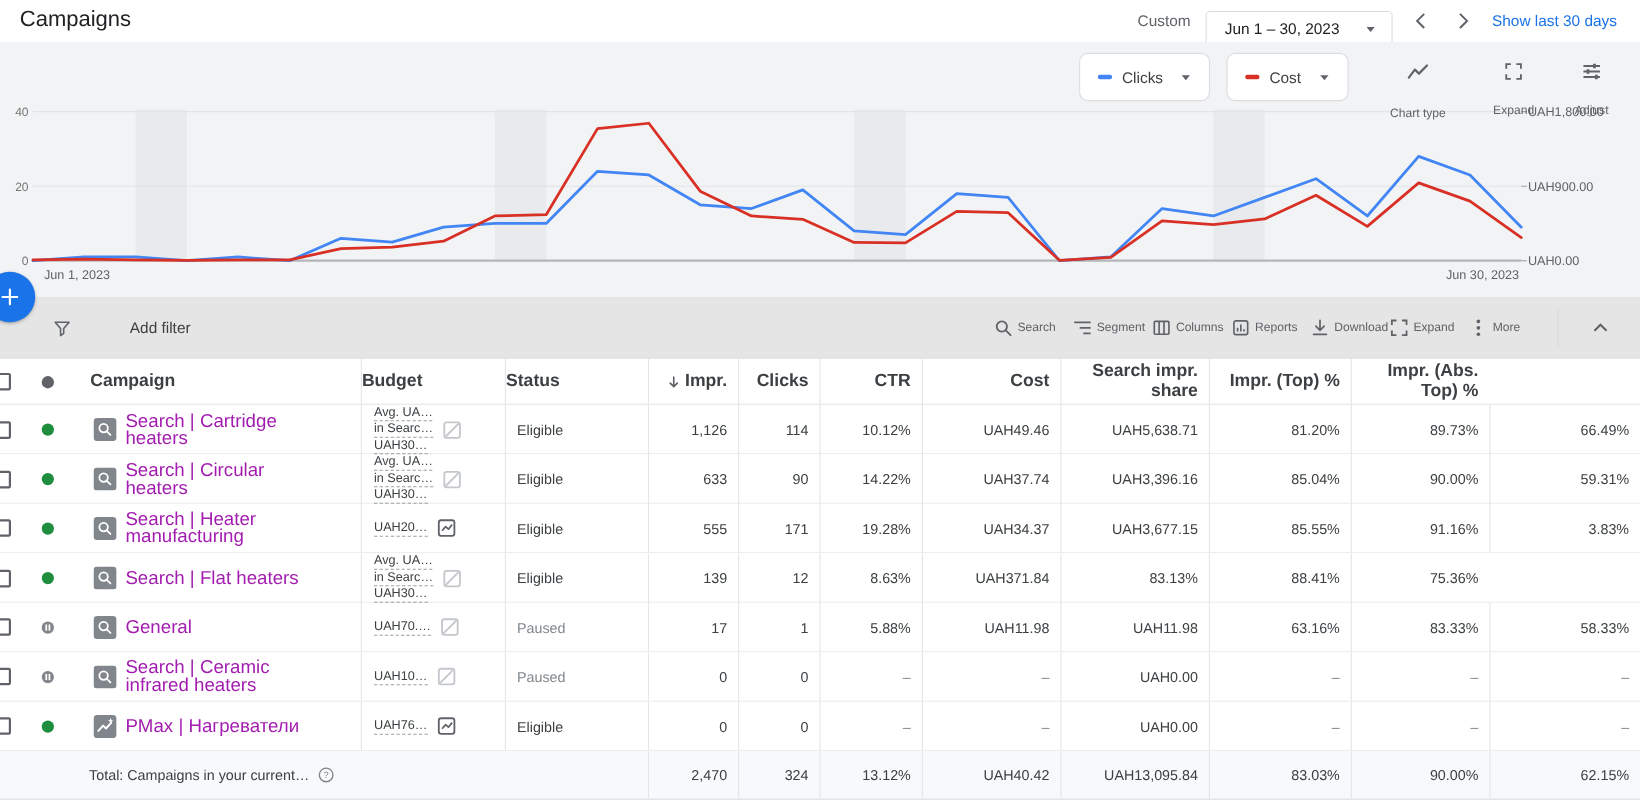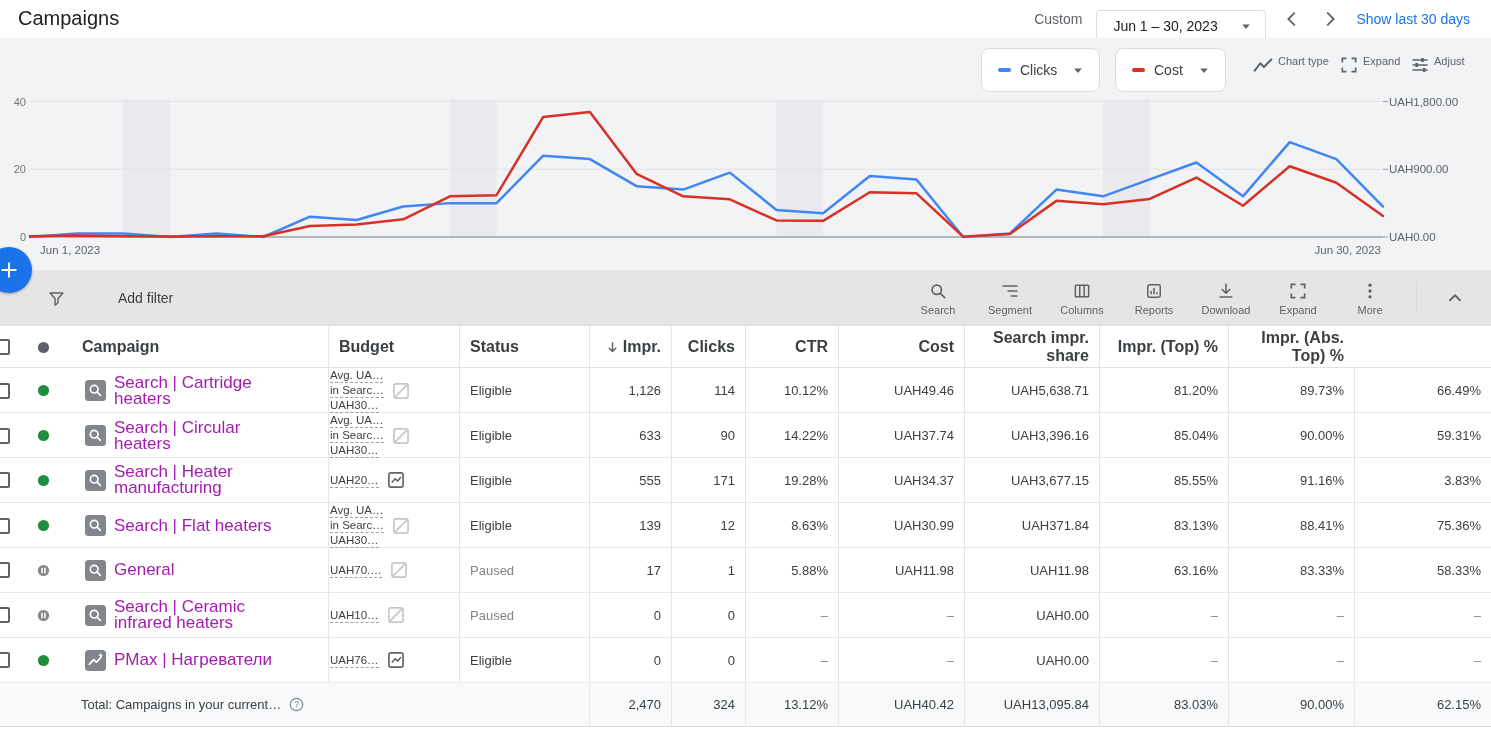--- a/index.html
+++ b/index.html
@@ -22,52 +22,52 @@
   .chart-sec { position:relative; height:232px; background:#f1f3f4; }
   .chart-svg { position:absolute; left:0; top:0; width:1491px; height:232px; }
   .chart-svg text { font-family:"Liberation Sans","DejaVu Sans",sans-serif; }
   .legend-chip { position:absolute; top:10px; height:44px; display:inline-flex; align-items:center;
     background:#fff; border:1px solid #dadce0; border-radius:8px; padding:0 12px 0 16px; cursor:pointer; }
   .legend-chip .chip-swatch { width:13px; height:4px; border-radius:2px; margin-right:9px; }
   .legend-chip .chip-label { font-size:14px; color:#3c4043; }
   .legend-chip .caret { margin-left:12px; display:flex; }
   .chip-clicks { left:981px; }
   .chip-cost { left:1115px; }
-  .chart-tool { position:absolute; top:17px; width:74px; display:flex; flex-direction:row; gap:4px; cursor:pointer; }
+  .chart-tool { position:absolute; top:17px; width:74px; display:flex; flex-direction:column; align-items:center; gap:20px; cursor:pointer; }
   .chart-tool .t-label { font-size:11px; color:#5f6368; white-space:nowrap; }
   .tool-charttype { left:1252px; } .tool-expand { left:1339px; } .tool-adjust { left:1410px; }
   
   .fab { position:absolute; left:-14px; top:247px; width:46px; height:46px; border-radius:50%;
     background:#1a73e8; z-index:5; display:flex; align-items:center; justify-content:center; cursor:pointer;
     box-shadow:0 1px 3px rgba(0,0,0,.3); }
   
   .tb { position:relative; height:56px; background:#e5e5e5; border-bottom:1px solid #e0e0e0; }
   .tb-left { position:absolute; left:47px; top:0; height:56px; display:flex; align-items:center; gap:52px; cursor:pointer; }
   .add-filter { font-size:14px; color:#3c4043; }
   .tb-right { position:absolute; right:8px; top:0; height:56px; display:flex; align-items:center; }
-  .tb-action { width:72px; display:flex; flex-direction:column; align-items:center; gap:3px; cursor:pointer; }
+  .tb-action { width:72px; display:flex; flex-direction:row; align-items:center; gap:3px; cursor:pointer; }
   .tb-action .a-label { font-size:11px; color:#5f6368; white-space:nowrap; }
   .tb-divider { width:1px; height:34px; background:#dadce0; margin:0 10px; }
   .tb-collapse { width:56px; display:flex; justify-content:center; cursor:pointer; }
   
   .grid { display:grid; grid-template-columns:26px 34px 268px 131px 130px 82px 74px 93px 126px 135px 129px 126px 137px; align-items:center; }
   .t-head { height:42px; border-bottom:1px solid #e0e0e0; background:#fff; }
   .t-head .hc { font-size:16px; font-weight:700; color:#3c4043; height:42px; display:flex; align-items:center; }
   .hc.num, .cell.num { justify-content:flex-end; text-align:right; padding-right:10px; }
-  .hc.txt { padding-left:10px; }
+  .hc.txt { }
   .hc-campaign { padding-left:22px; }
   .vb { border-left:1px solid #e3e5e8; height:100%; display:flex; align-items:center; }
   .t-row { height:45px; border-bottom:1px solid #e8eaed; background:#fff; }
   .cell { font-size:13px; color:#3c4043; height:100%; display:flex; align-items:center; }
   .cell.muted { color:#80868b; }
   .cb { width:16px; height:16px; border:2px solid #5f6368; border-radius:2px; background:#fff; margin-left:-6px; display:inline-block; cursor:pointer; }
   .dot-cell { justify-content:center; }
   .camp-cell { padding-left:25px; gap:8px; }
   .camp-link { color:#a21caf; text-decoration:none; font-size:17px; line-height:16px; max-width:165px; display:inline-block; cursor:pointer; }
-  .budget-cell { padding-left:1px; gap:7px; }
+  .budget-cell { padding-left:11px; gap:7px; }
   .b-lines { display:flex; flex-direction:column; }
   .b-line { font-size:11.5px; line-height:14px; color:#3c4043; width:max-content; border-bottom:1px dashed #9aa0a6; cursor:pointer; }
   .status-cell { padding-left:10px; }
   .status-paused { color:#80868b; }
   
   .t-total { height:44px; background:#f8f9fa; border-bottom:1px solid #dadce0; }
   .t-total .label-cell { grid-column:1 / span 5; padding-left:81px; font-size:13px; color:#3c4043; display:flex; align-items:center; gap:8px; }
   .t-total .cell { font-size:13px; }
   svg { display:block; }
 </style>
@@ -464,21 +464,20 @@
             <svg width="20" height="20" viewBox="0 0 24 24">
               <rect x="3.5" y="3.5" width="17" height="17" rx="2.5" fill="none" stroke="#c4c7cb" stroke-width="2"></rect>
               <path d="M19 5L5 19" stroke="#c4c7cb" stroke-width="2"></path>
             </svg>
           </span>
         </div>
         <div class="cell status-cell vb">Eligible</div>
         <div class="cell num vb">139</div>
         <div class="cell num vb">12</div>
         <div class="cell num vb">8.63%</div>
-        <div class="cell num vb">UAH30.99</div>
         <div class="cell num vb">UAH371.84</div>
         <div class="cell num vb">83.13%</div>
         <div class="cell num vb">88.41%</div>
         <div class="cell num vb">75.36%</div>
       </div>
       <div class="t-row grid">
         <div class="cell">
           <span class="cb"></span>
         </div>
         <div class="cell dot-cell">

